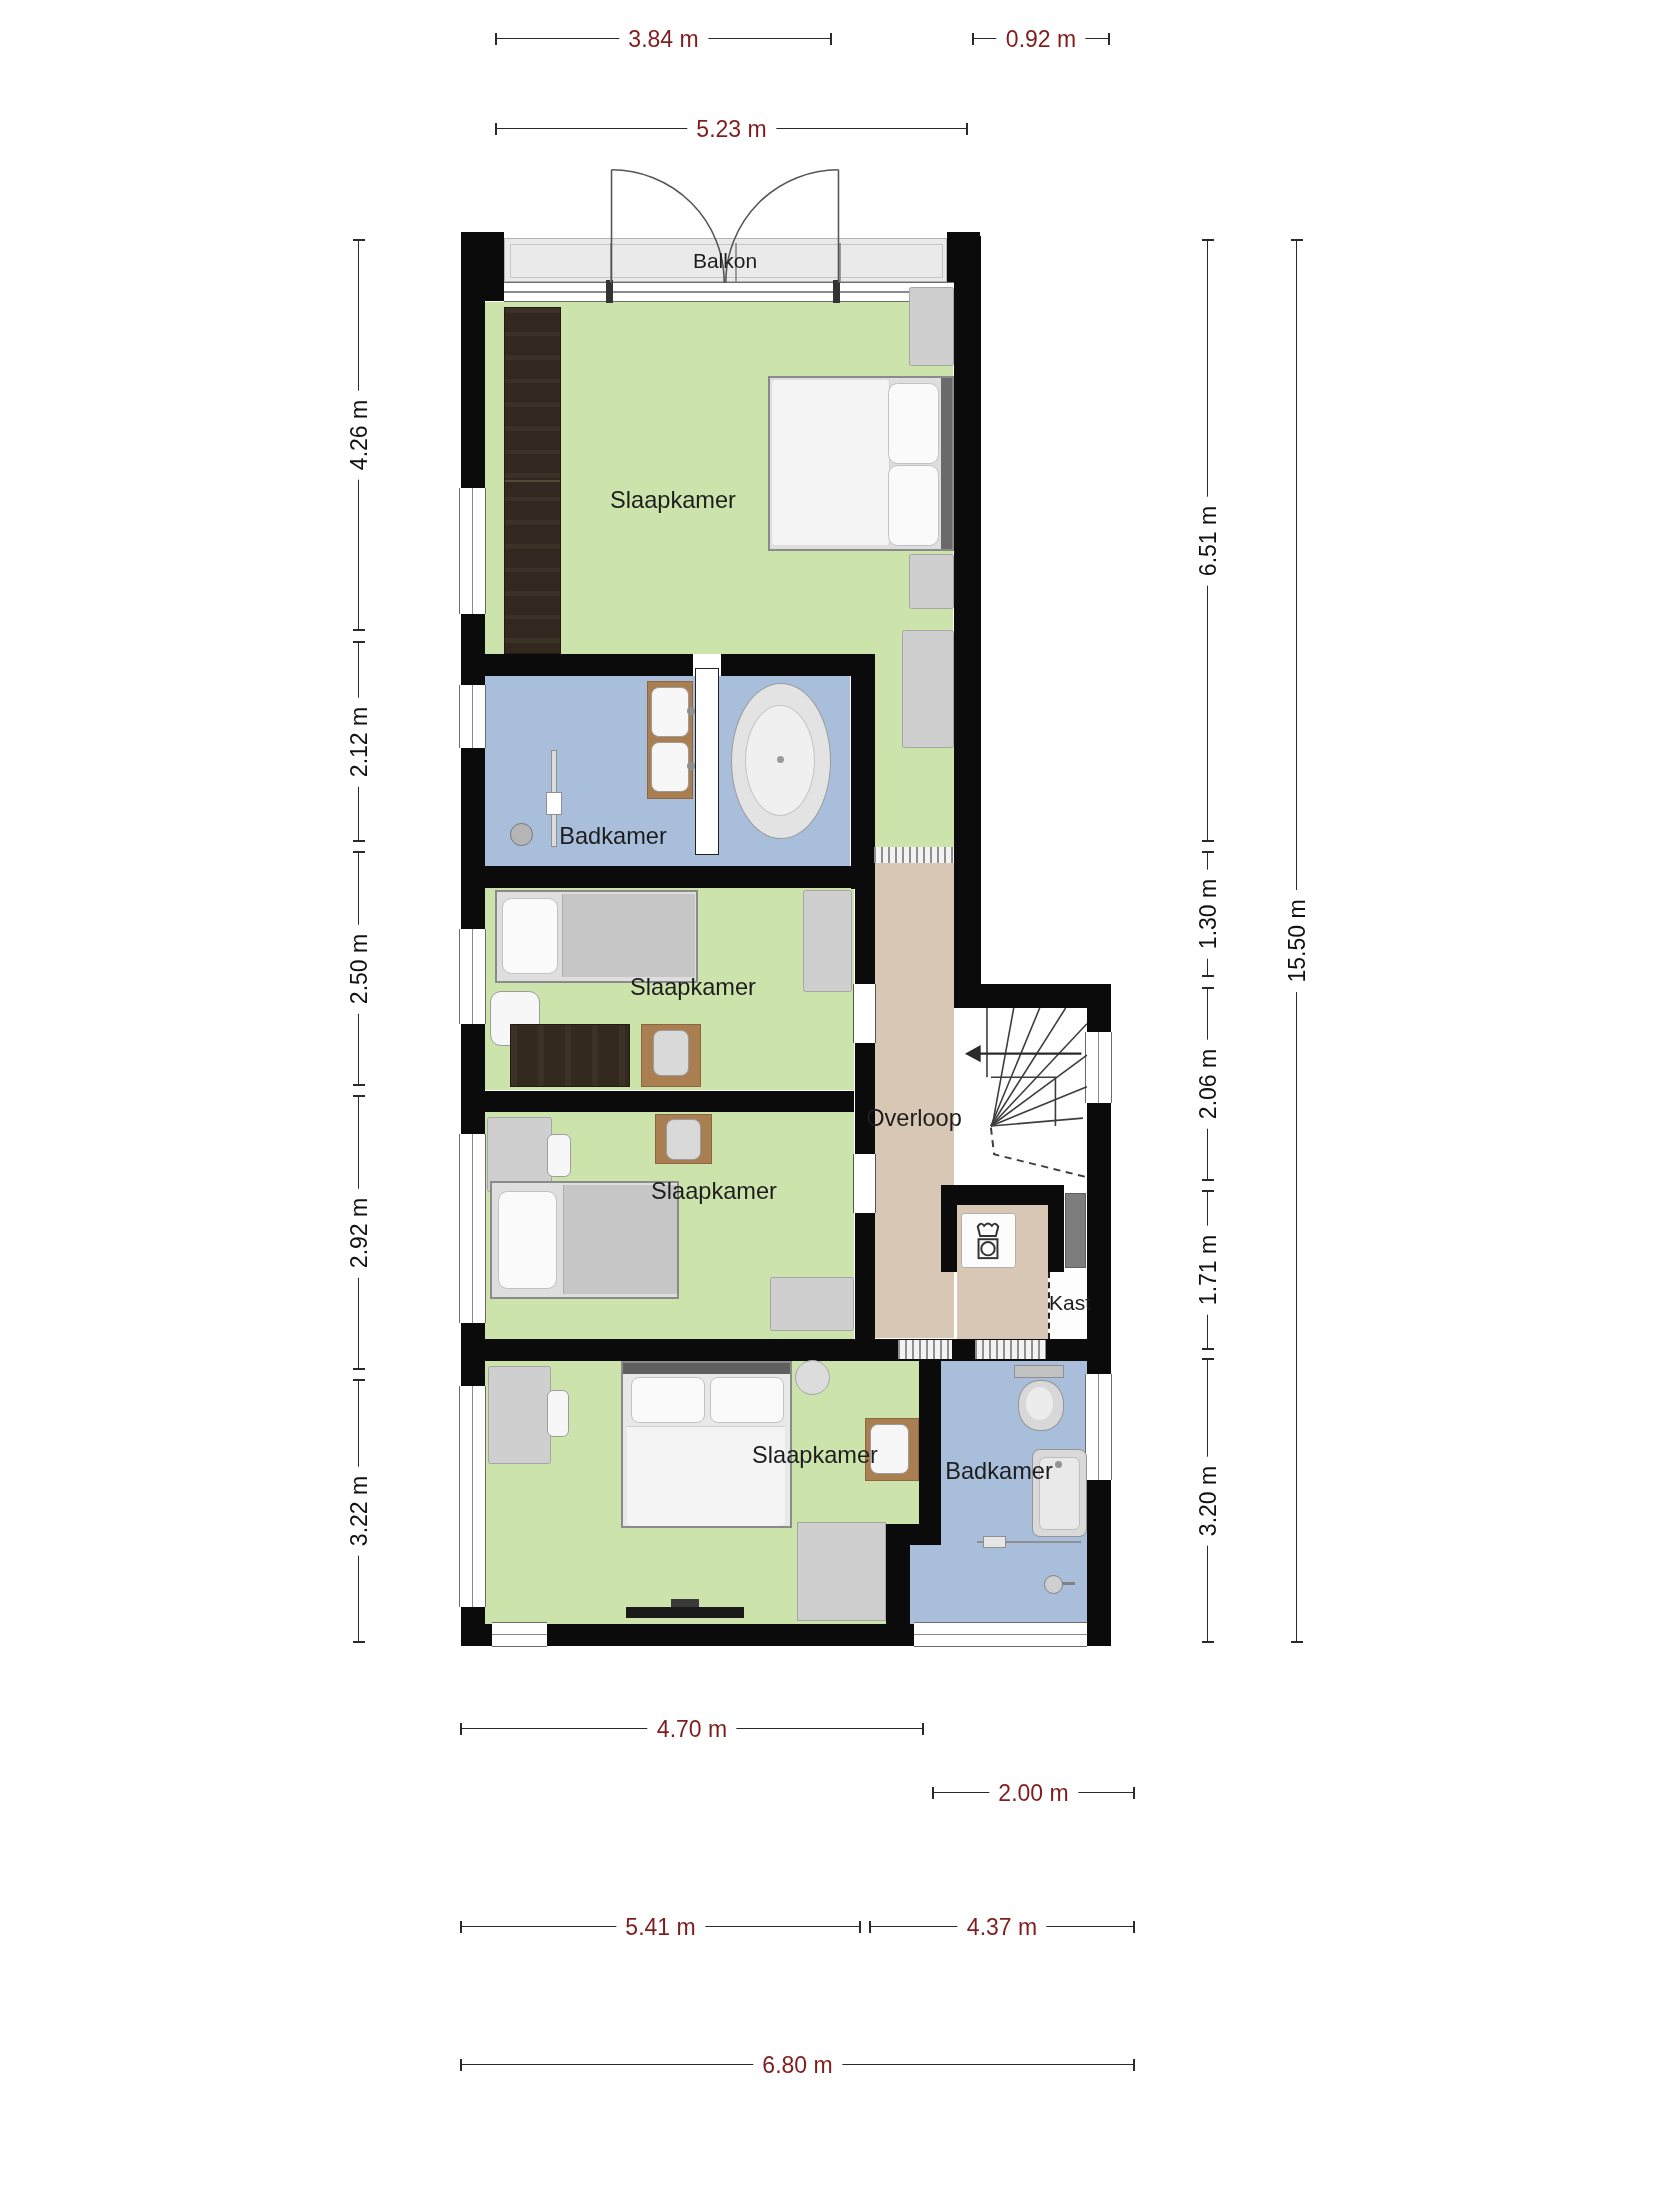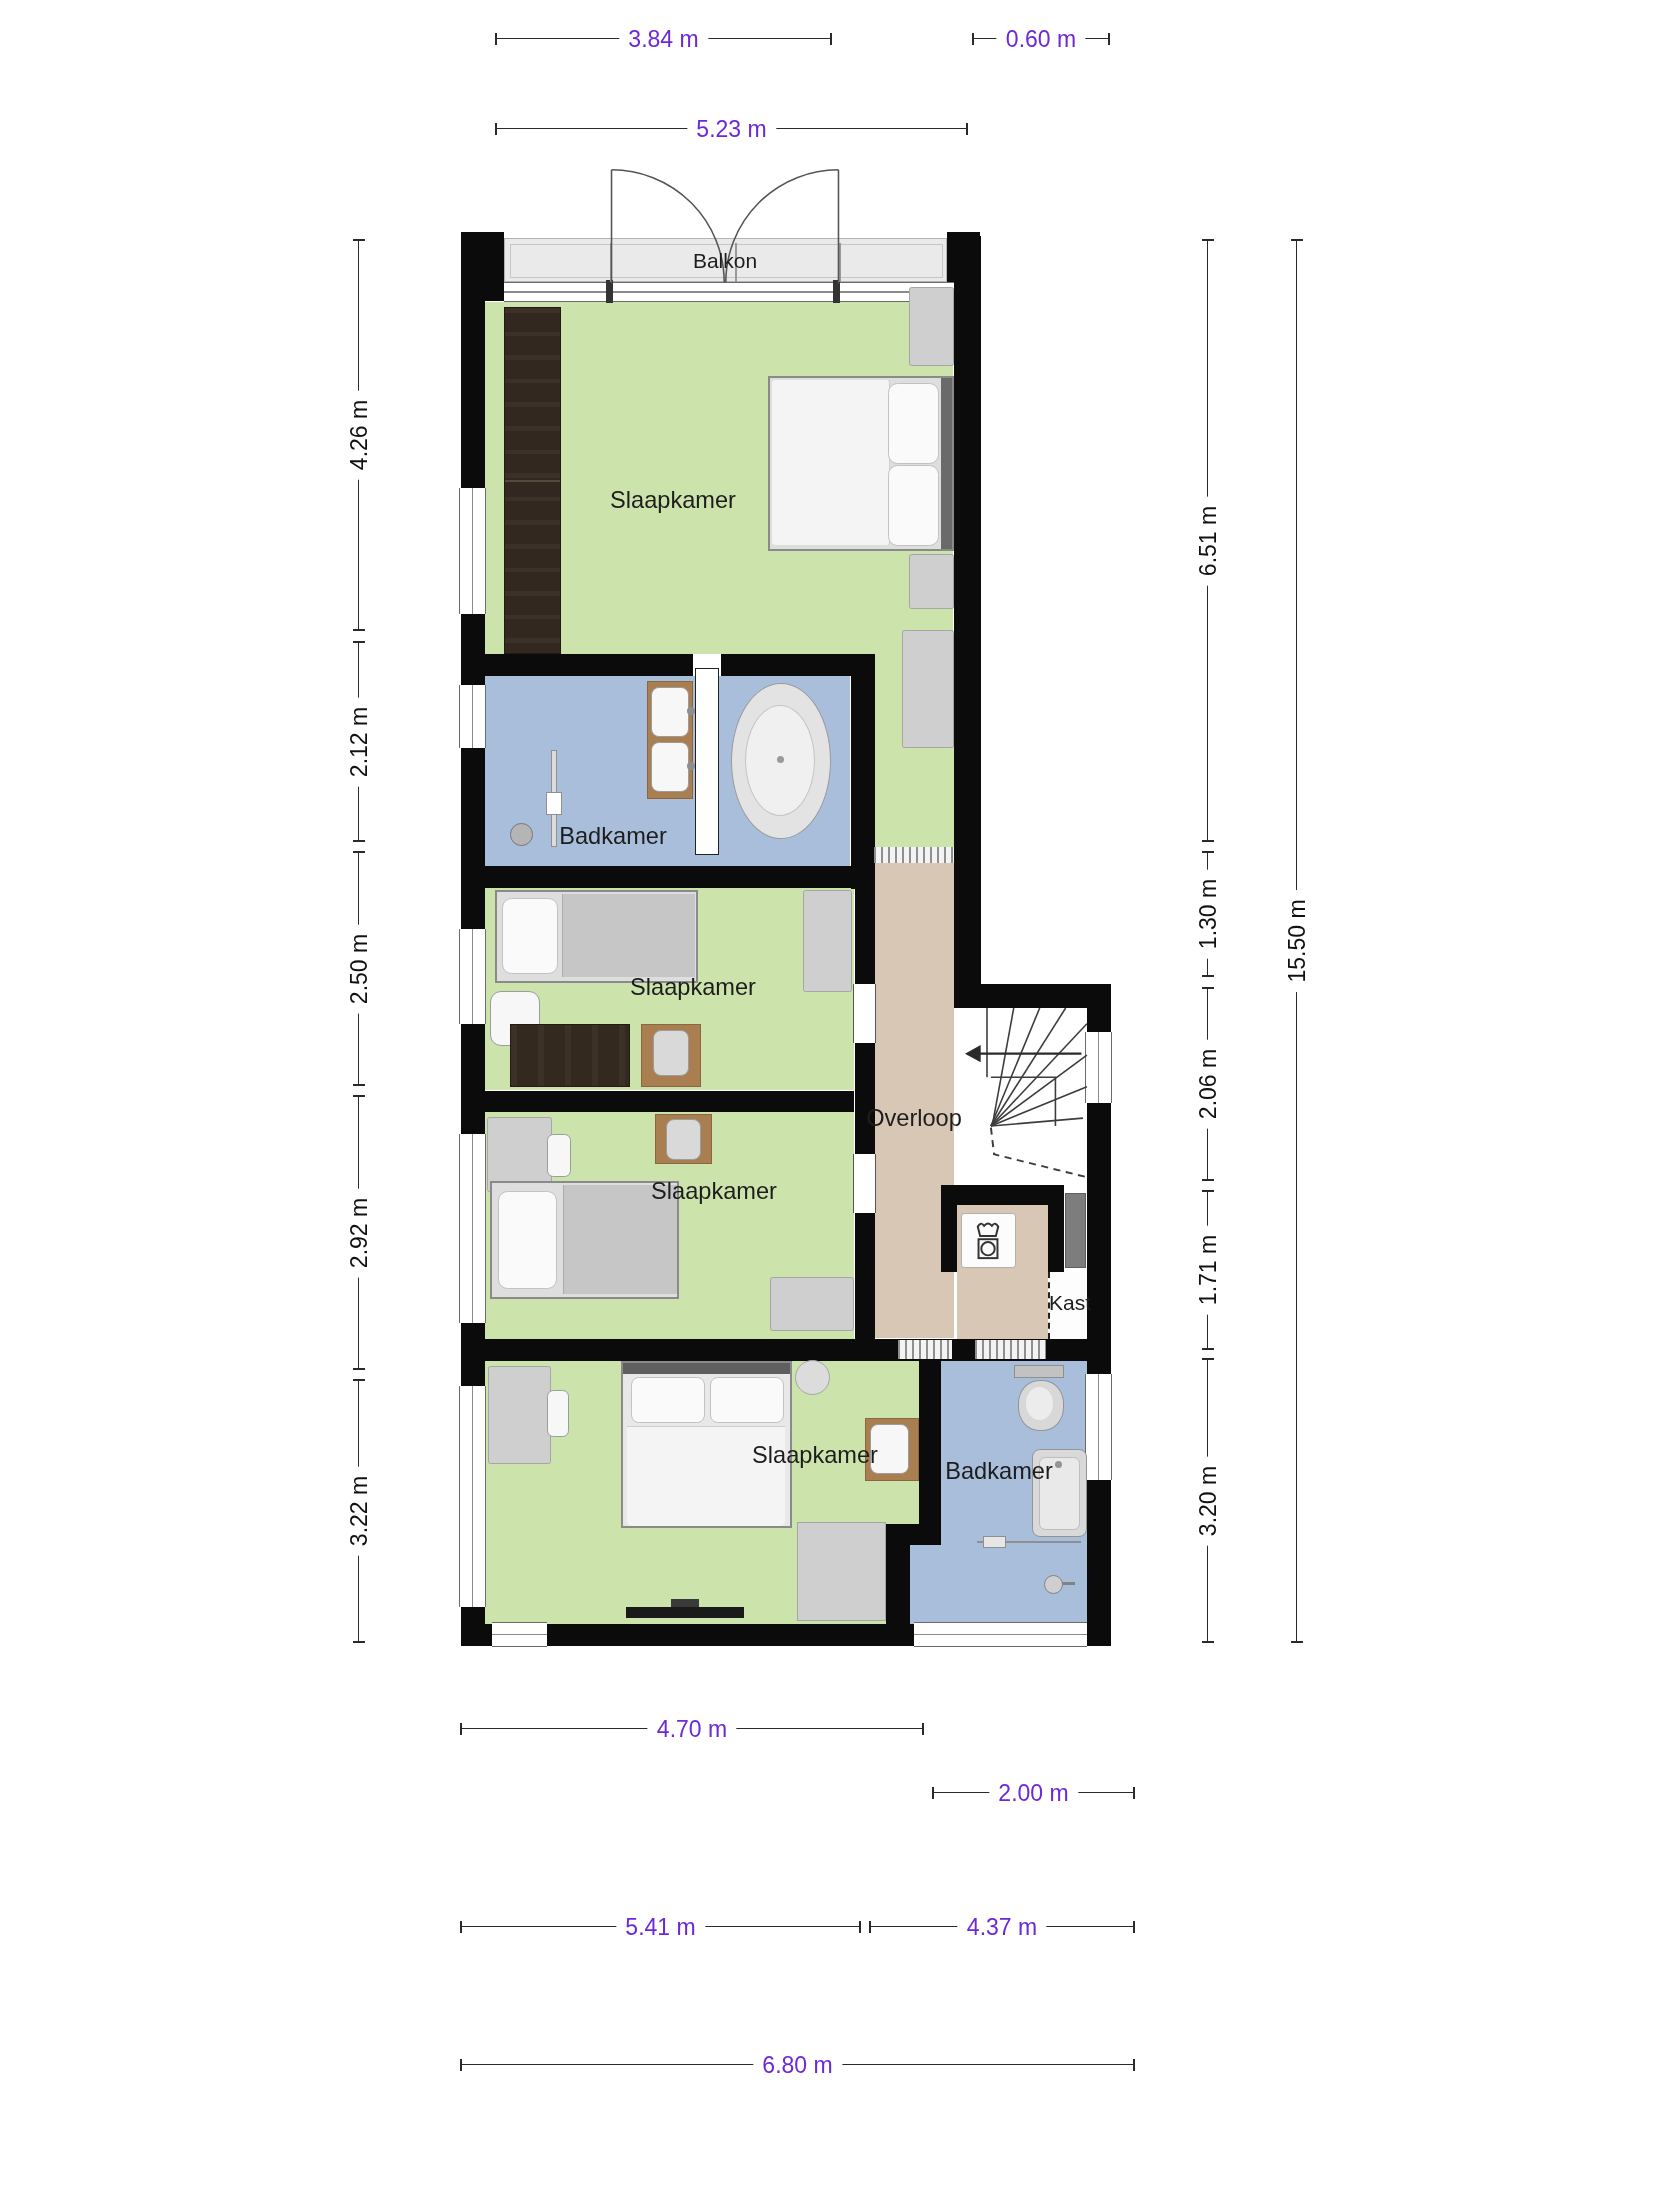--- a/index.html
+++ b/index.html
@@ -17,21 +17,21 @@
   .fwhite{position:absolute;background:#f7f7f7;border:1.6px solid #9c9c9c;border-radius:7.9px;box-sizing:border-box;}
   .wood{position:absolute;background:#a97f52;border:0.8px solid #8a6740;box-sizing:border-box;}
   .rlab{position:absolute;transform:translate(-50%,-50%);font-size:23.6px;color:#1d1d1d;white-space:nowrap;z-index:40;}
   .dimh{position:absolute;height:0;border-top:1.6px solid #2a2a2a;z-index:50;}
   .dimh::before{content:"";position:absolute;left:-0.8px;top:-6.3px;width:1.6px;height:12.6px;background:#2a2a2a;}
   .dimh::after{content:"";position:absolute;right:-0.8px;top:-6.3px;width:1.6px;height:12.6px;background:#2a2a2a;}
   .dimv{position:absolute;width:0;border-left:1.6px solid #2a2a2a;z-index:50;}
   .dimv::before{content:"";position:absolute;top:-0.8px;left:-6.3px;height:1.6px;width:12.6px;background:#2a2a2a;}
   .dimv::after{content:"";position:absolute;bottom:-0.8px;left:-6.3px;height:1.6px;width:12.6px;background:#2a2a2a;}
   .dlab{position:absolute;left:50%;top:0;transform:translate(-50%,-50%);background:#fff;
-        padding:0 9.5px;font-size:23px;color:#6d28d9;white-space:nowrap;}
+        padding:0 9.5px;font-size:23px;color:#7f1d1d;white-space:nowrap;}
   .dlabv{position:absolute;left:0;top:50%;transform:translate(-50%,-50%) rotate(-90deg);background:#fff;
         padding:0 9.5px;font-size:23px;color:#111;white-space:nowrap;}
   svg{position:absolute;overflow:visible;}
 </style>
 </head>
 <body>
 
 <div id="canvas">
 
   <div class="floor" style="left:504px;top:238px;width:443px;height:44px;background:#eaeaea;border:1.6px solid #b3b3b3;box-sizing:border-box;"></div>
@@ -209,21 +209,21 @@
   <span class="rlab" style="left:714px;top:1191px;">Slaapkamer</span>
   <span class="rlab" style="left:914px;top:1118px;">Overloop</span>
   <span class="rlab" style="left:1070px;top:1303px;font-size:21px;">Kast</span>
   <span class="rlab" style="left:815px;top:1455px;">Slaapkamer</span>
   <span class="rlab" style="left:999px;top:1471px;">Badkamer</span>
 
   <div class="dimh" style="left:496px;top:38px;width:335px;">
     <span class="dlab">3.84 m</span>
   </div>
   <div class="dimh" style="left:973px;top:38px;width:136px;">
-    <span class="dlab">0.60 m</span>
+    <span class="dlab">0.92 m</span>
   </div>
   <div class="dimh" style="left:496px;top:128px;width:471px;">
     <span class="dlab">5.23 m</span>
   </div>
 
   <div class="dimv" style="left:358px;top:240px;height:390px;">
     <span class="dlabv">4.26 m</span>
   </div>
   <div class="dimv" style="left:358px;top:642px;height:199px;">
     <span class="dlabv">2.12 m</span>

